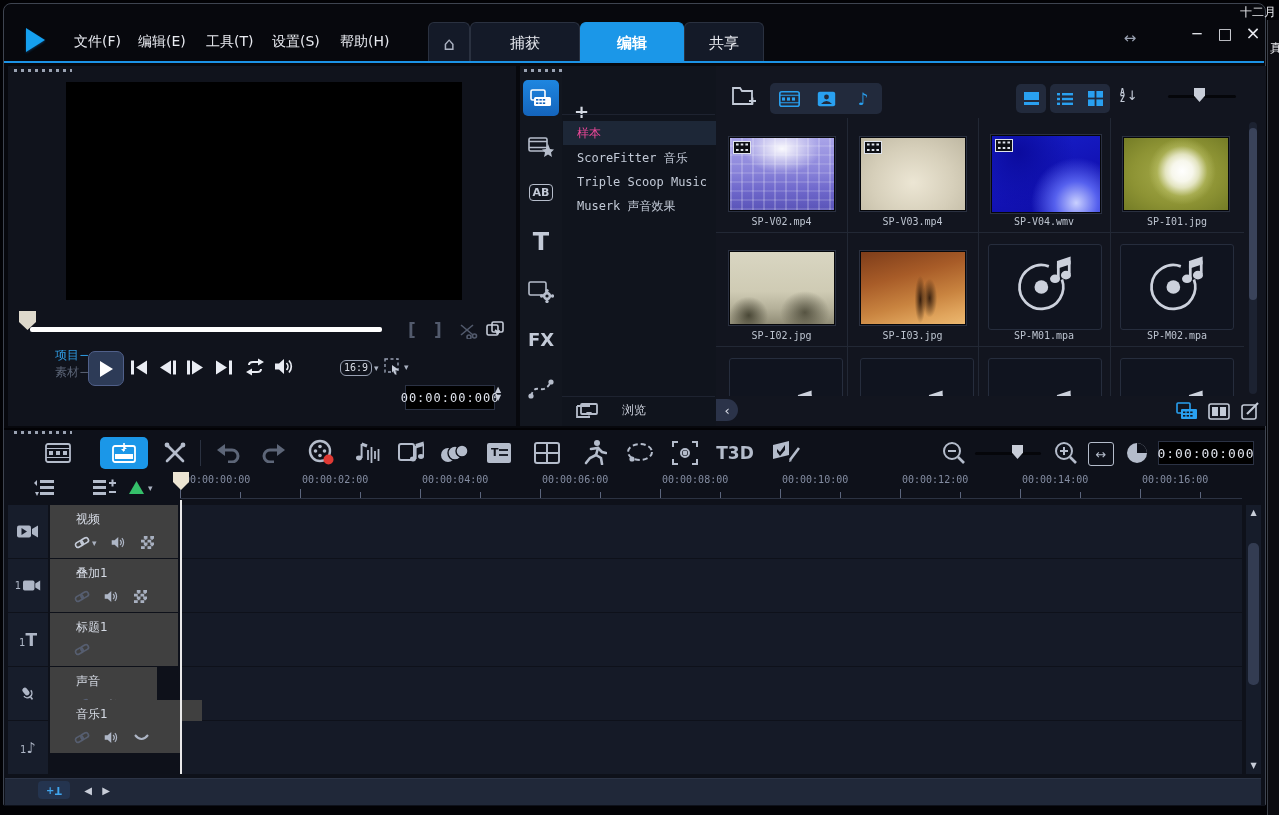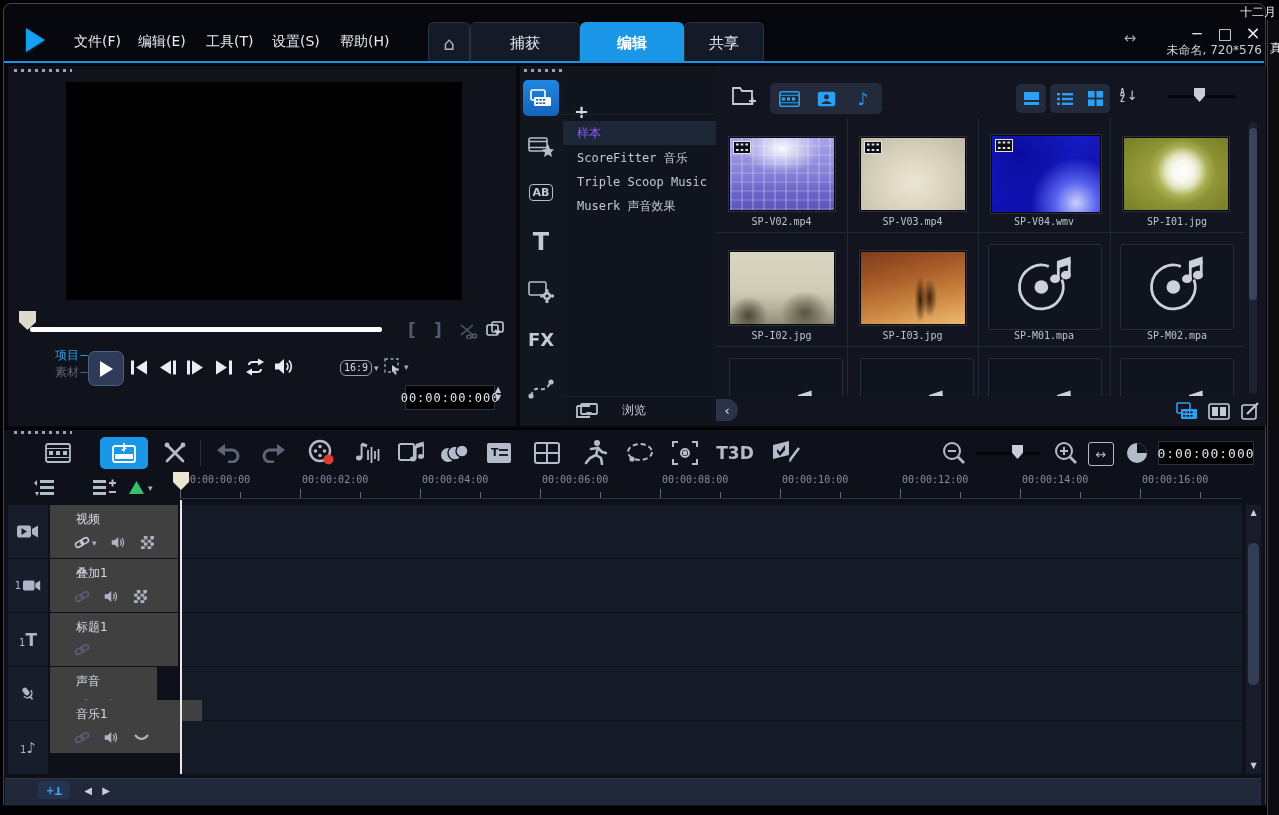--- a/index.html
+++ b/index.html
@@ -35,21 +35,21 @@
   .tc{font-family:"DejaVu Sans Mono",monospace;font-size:13px;color:#dfe3ec;letter-spacing:1px;}
   .spin{color:#c8cdd8;font-size:8px;line-height:8px;text-align:center;cursor:default;}
   
   .navcol{background:#12161f;}
   .nav-ic{display:flex;align-items:center;justify-content:center;color:#b6bdcb;}
   .nav-sel{background:linear-gradient(180deg,#1e86e0,#1464bc);border-radius:5px;color:#fff;}
   .nav-txt{font-weight:bold;color:#c3cad7;}
   
   .catpanel{background:#10141d;border-right:1px solid #05060a;}
   .cat-item{font-size:12px;color:#c2c9d6;line-height:24px;padding-left:14px;font-family:"DejaVu Sans Mono",monospace;white-space:nowrap;cursor:default;}
-  .cat-item.sel{background:#1d2737;color:#8b5cf6;font-family:"DejaVu Sans",sans-serif;}
+  .cat-item.sel{background:#1d2737;color:#ec4899;font-family:"DejaVu Sans",sans-serif;}
   .sep{background:#1e2330;height:1px;}
   
   .gal{background:#12151f;}
   .gbtn{background:#222a3c;border-radius:5px;display:flex;align-items:center;justify-content:center;}
   .blue{color:#29a0f0;}
   .colline{background:#222835;width:1px;}
   .rowline{background:#222835;height:1px;}
   .thumb{border:1px solid #06070b;box-shadow:0 0 0 1px #2a3040;}
   .fname{font-family:"DejaVu Sans Mono",monospace;font-size:10px;color:#bcc3cf;text-align:center;white-space:nowrap;}
   .audio-tile{background:#10141f;border:1px solid #262d3d;border-radius:3px;display:flex;align-items:center;justify-content:center;}
@@ -109,21 +109,20 @@
       <span>编辑</span>
     </div>
   <div class="ab tab" style="left:684px;top:22px;width:78px;height:40px;">
       <span>共享</span>
     </div>
 
   <div class="ab winbtn" style="left:1120px;top:28px;width:20px;color:#9aa2b2;">↔</div>
   <div class="ab winbtn" style="left:1184px;top:24px;width:26px;">─</div>
   <div class="ab winbtn" style="left:1212px;top:24px;width:26px;">□</div>
   <div class="ab winbtn" style="left:1240px;top:23px;width:26px;font-size:18px;">×</div>
-  <div class="ab proj-info" style="left:1000px;top:42px;width:262px;">未命名, 720*576</div>
 
   <div class="ab accent-line" style="left:4px;top:61px;width:1260px;height:2px;"></div>
 
   <div class="ab peek" style="left:1240px;top:4px;width:39px;height:16px;">十二月</div>
   <div class="ab" style="left:1267px;top:20px;width:12px;height:795px;background:#0b0b10;border-left:1px solid #3a3f48;">
     <div class="peek" style="margin-top:20px;margin-left:2px;">真</div>
   </div>
 
   <div class="ab panel" style="left:8px;top:66px;width:508px;height:360px;"></div>
   <div class="ab grip" style="left:14px;top:69px;width:58px;"></div>

